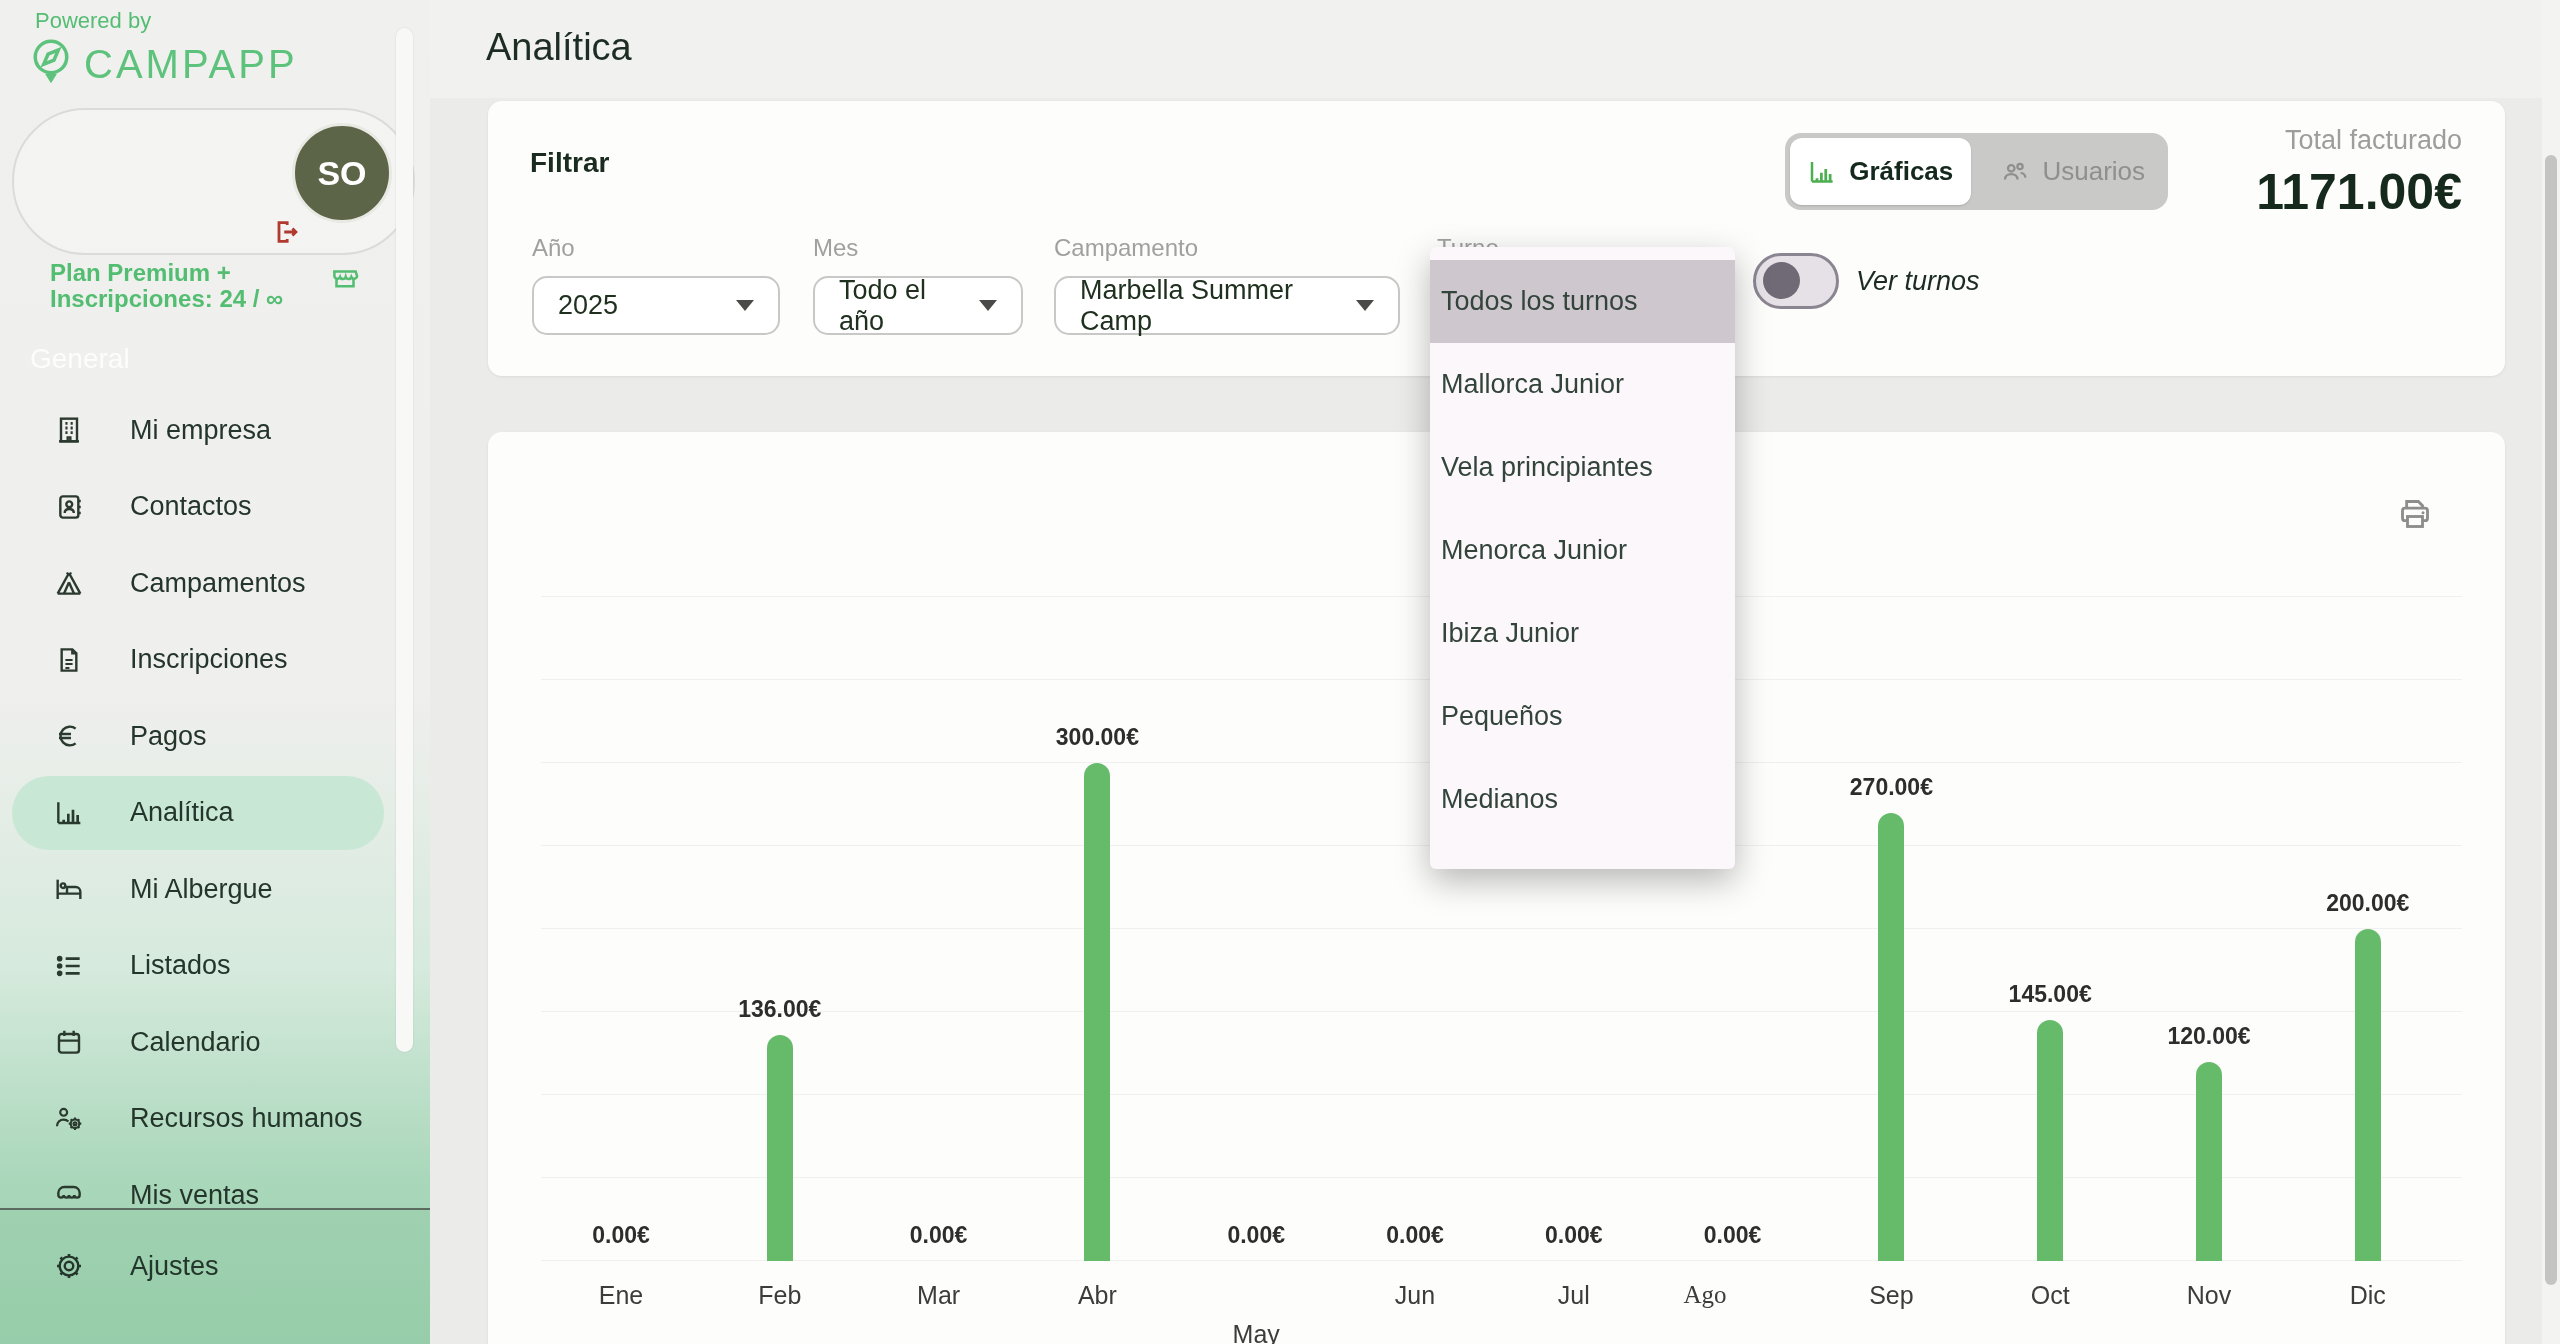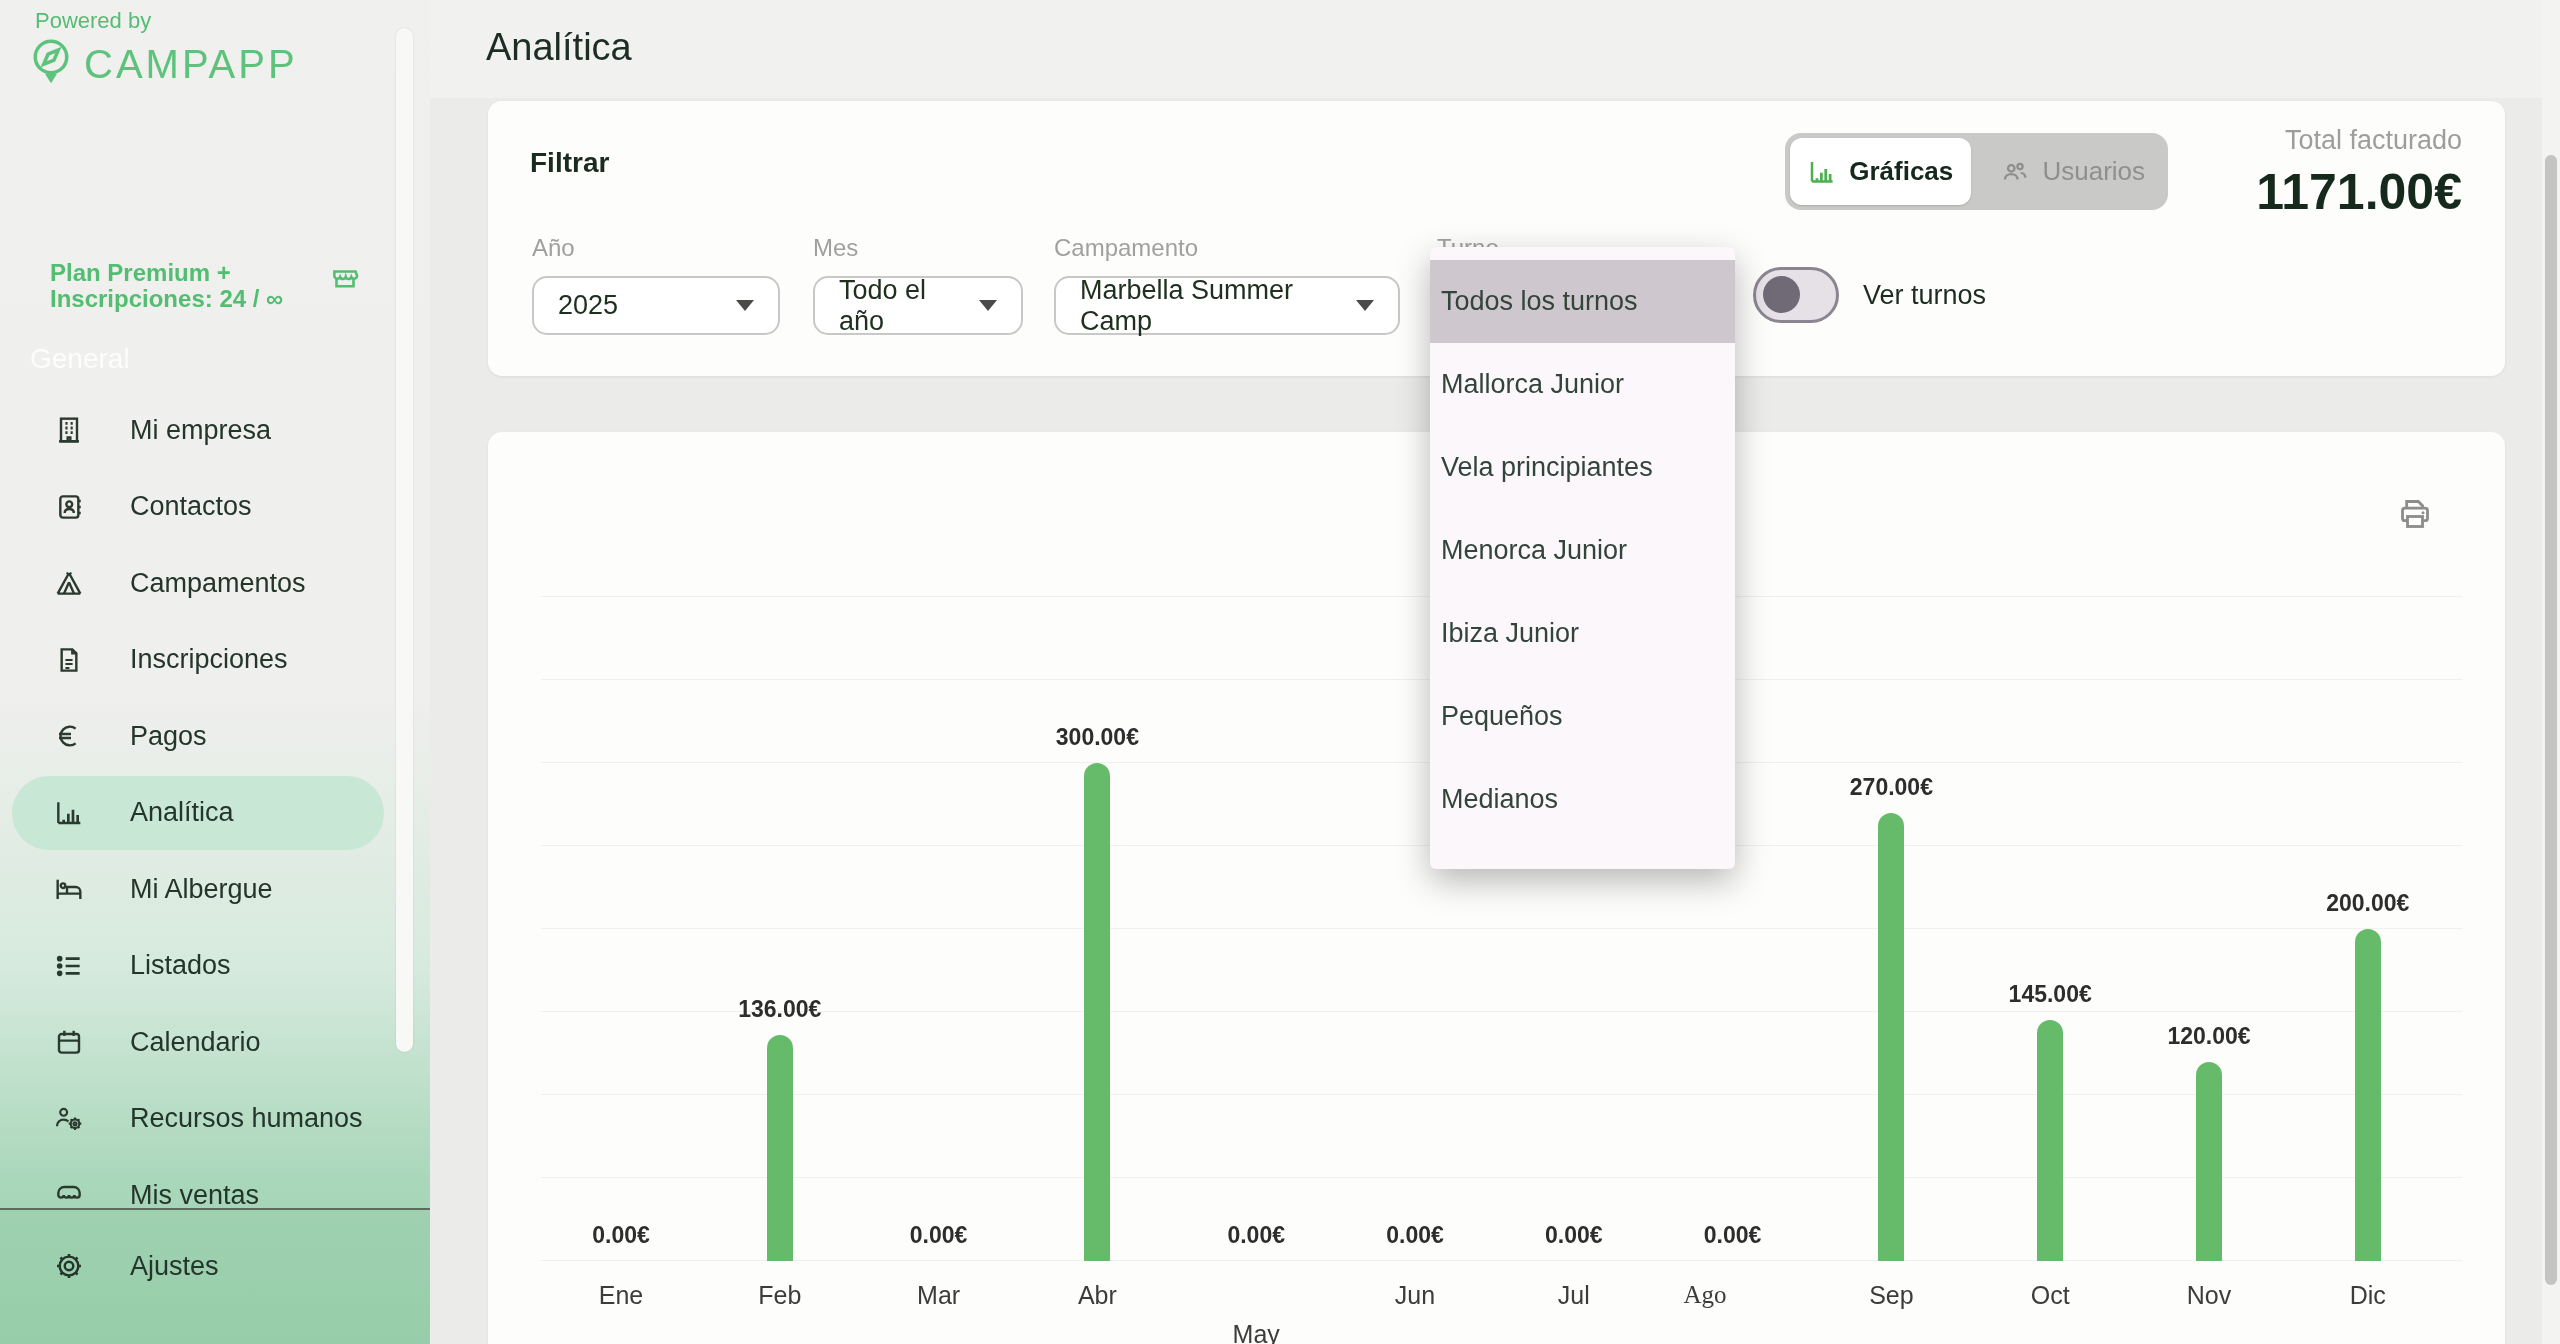--- a/index.html
+++ b/index.html
@@ -60,21 +60,21 @@
   .total-value { position:absolute; right:43px; top:62px; font-size:50px; font-weight:bold; color:#16291d; text-align:right; }
 
   .field { position:absolute; top:133px; }
   .field .flabel { font-size:24px; color:#a0a09e; margin-bottom:14px; }
   .select { height:59px; background:#ffffff; border:2px solid #c8c8c6; border-radius:15px;
     display:flex; align-items:center; padding:0 24px; font-size:27px; color:#20301f; cursor:pointer; }
   .select .val { flex:1; }
   .select .arrow { width:0; height:0; border-left:9px solid transparent; border-right:9px solid transparent;
     border-top:11px solid #4a4a48; margin-left:16px; }
 
-  .toggle-row { position:absolute; left:1265px; top:166px; display:flex; align-items:center; gap:24px; }
+  .toggle-row { position:absolute; left:1265px; top:152px; display:flex; align-items:center; gap:17px;font-style:italic; }
   .toggle { width:86px; height:56px; border-radius:28px; background:#e6e1e7; border:3px solid #8b8591;
     position:relative; cursor:pointer; }
   .toggle .knob { position:absolute; left:7px; top:6px; width:37px; height:37px; border-radius:50%; background:#6f6a75; }
   .toggle-label { font-size:27px; color:#1c2c22; }
 
   
   .chart-card { left:488px; top:432px; width:2017px; height:960px; }
   .print-btn { position:absolute; right:70px; top:62px; width:40px; height:40px; color:#8d8d8b; cursor:pointer; }
   .plot { position:absolute; left:53px; top:165px; width:1921px; height:664px; }
   .gridline { position:absolute; left:0; width:100%; height:1.5px; background:#f0f0ee; }
@@ -105,20 +105,29 @@
     <span style="width:42px;height:56px;color:#5dc27b">
       <svg viewBox="0 0 24 30" fill="none" stroke="currentColor" stroke-width="2">
         <circle cx="12" cy="11" r="9"></circle>
         <path d="M7.8 15.2 L10.3 9.4 L16.2 7 L13.7 12.8 Z"></path>
         <path d="M8.6 20.5 L12 26 L15.4 20.5 Z" fill="currentColor" stroke="none"></path>
       </svg>
     </span>
     <span class="brand">CAMPAPP</span>
   </div>
 
+  <div class="user-card">
+    <div class="logout">
+      <svg viewBox="0 0 24 24" fill="none" stroke="currentColor" stroke-width="2.4">
+        <path d="M13 6 V4 H6 v16 h7 v-2"></path>
+        <path d="M10.5 12 h10 M17.5 9 l3 3 -3 3"></path>
+      </svg>
+    </div>
+    <div class="avatar">SO</div>
+  </div>
 
   <div class="plan">
     <div>Plan Premium +</div>
     <div>Inscripciones: 24 / ∞</div>
   </div>
   <div class="store-ic">
     <svg viewBox="0 0 24 24" fill="none" stroke="currentColor" stroke-width="1.8">
       <path d="M4.5 9.5 h15 l1 3.2 a2.1 2.1 0 0 1-4 .7 a2.1 2.1 0 0 1-4-.1 a2.1 2.1 0 0 1-4 .1 a2.1 2.1 0 0 1-4-.7 z"></path>
       <path d="M6 14.5 V20 h12 v-5.5"></path>
     </svg>

